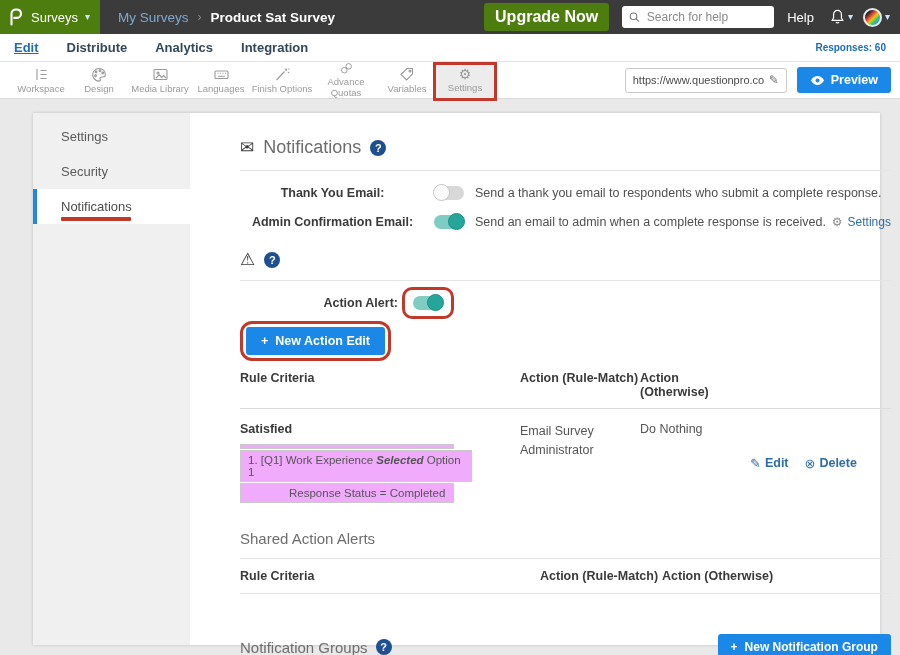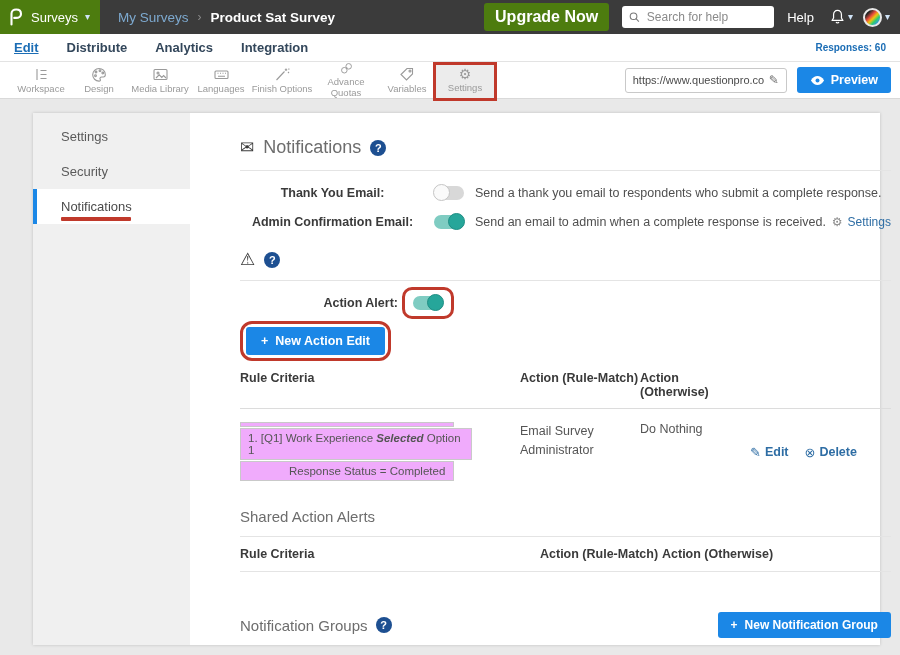--- a/index.html
+++ b/index.html
@@ -291,20 +291,21 @@
     </div>
 
     <div class="tr aa head">
       <span>Rule Criteria</span>
       <span>Action (Rule-Match)</span>
       <span>Action (Otherwise)</span>
       <span></span>
     </div>
     <div class="tr aa body">
       <div>
+        <div class="status-bold">Satisfied</div>
         <div class="rule-box thin"></div>
         <div class="rule-box b1">
           <span>1. [Q1] Work Experience </span><span class="em">Selected</span><span> Option 1</span>
         </div>
         <div class="rule-box b2">
           <span>Response Status = Completed</span>
         </div>
       </div>
       <div class="cell-match">Email Survey Administrator</div>
       <div>Do Nothing</div>

